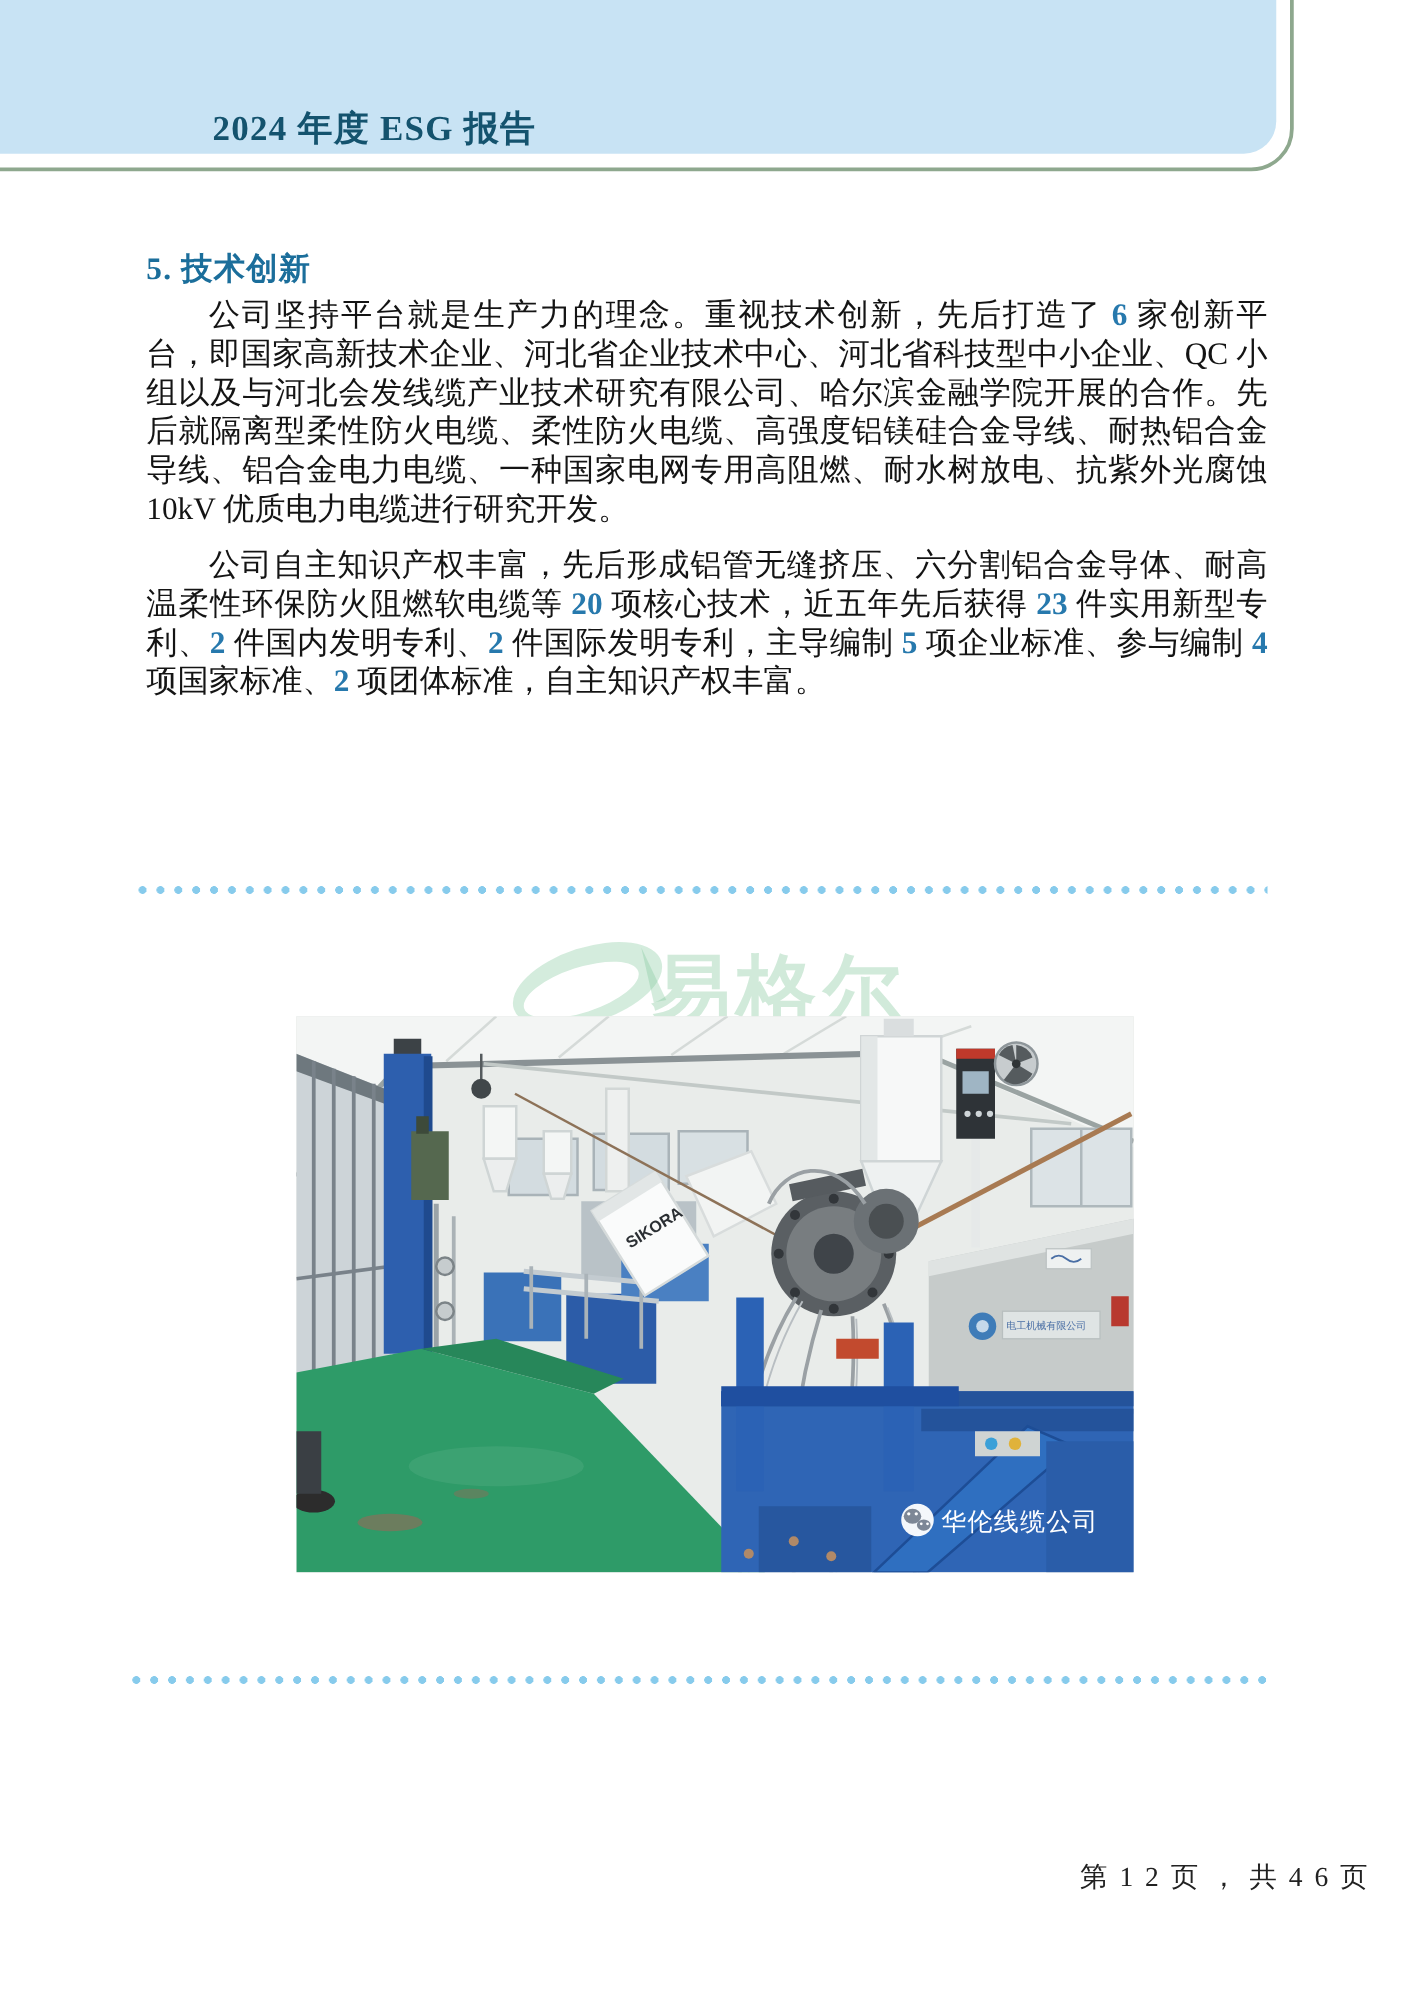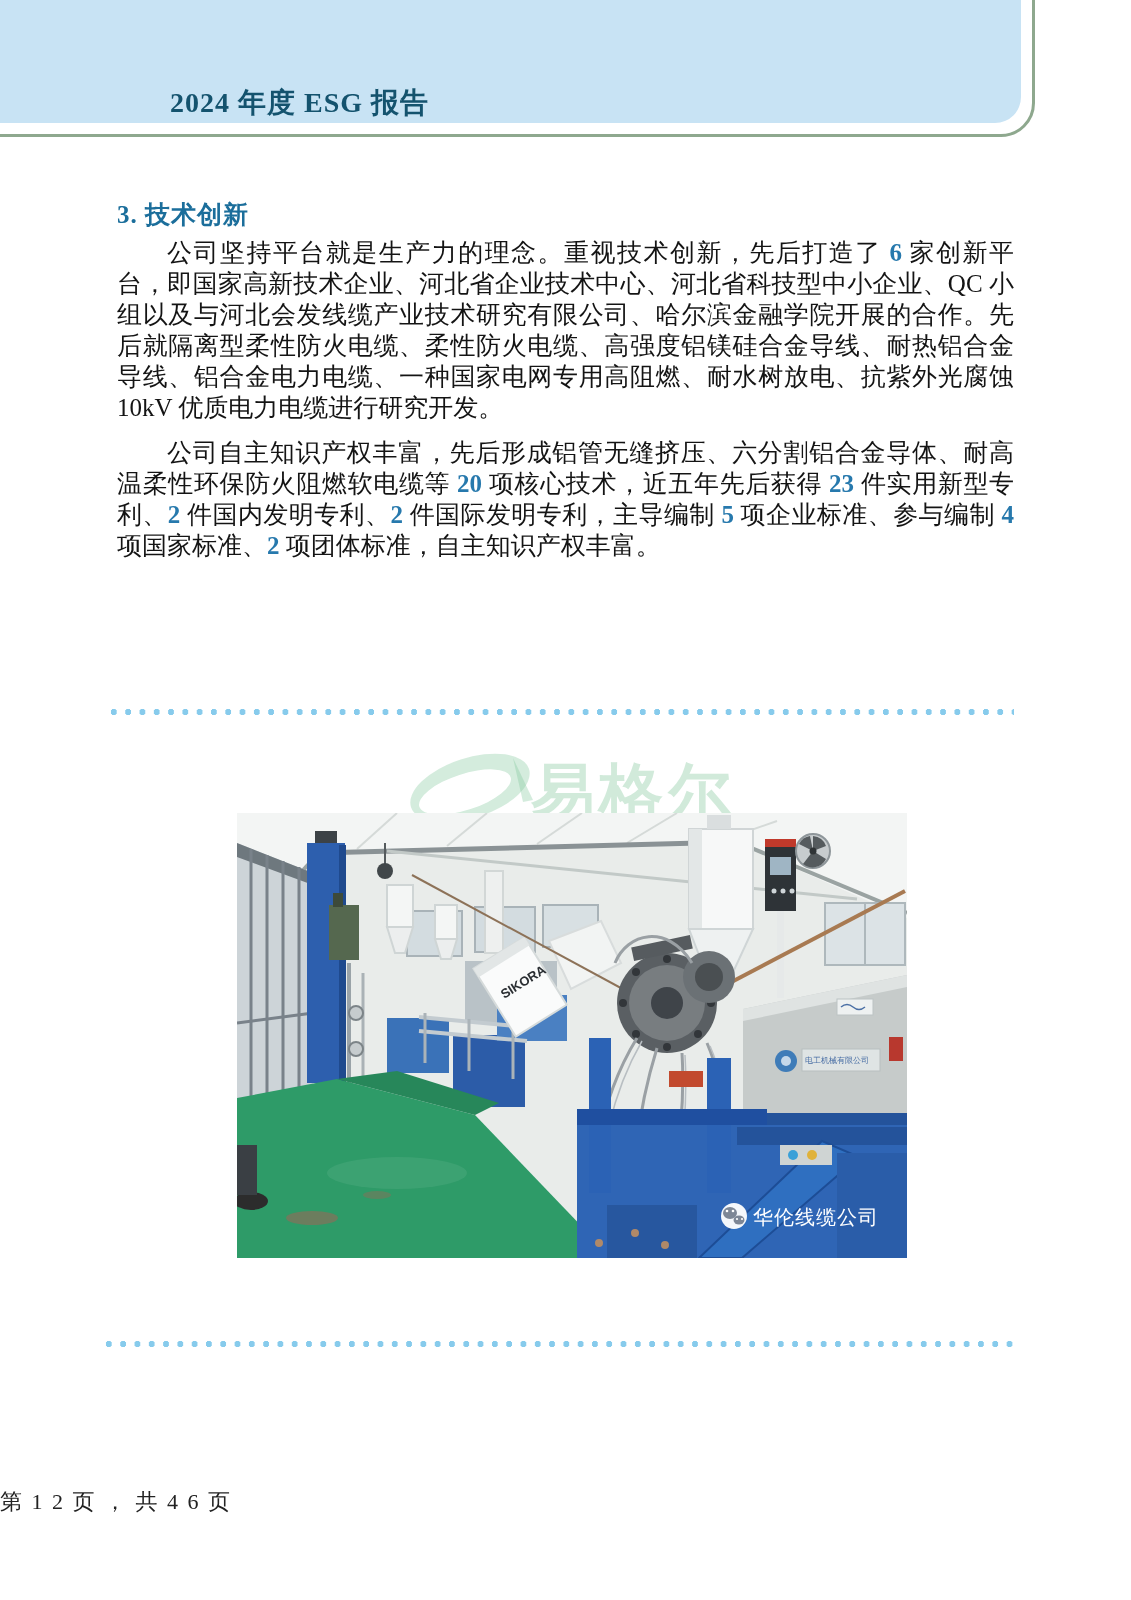--- a/index.html
+++ b/index.html
@@ -38,46 +38,46 @@
   .dots{
     position:absolute;height:8px;
     background-image:radial-gradient(circle 3.1px at 4px 4px,#87cbec 97%,rgba(255,255,255,0));
     background-size:14.3px 8px;background-repeat:repeat-x;
   }
   .dots-top{left:110px;top:708px;width:904px;}
   .dots-bottom{left:105px;top:1340px;width:908px;}
   
   .watermark{position:absolute;left:395px;top:740px;width:360px;height:90px;}
   .watermark .wm-text{
-    position:absolute;left:136px;top:10px;font-family:"Liberation Sans","DejaVu Sans",sans-serif;
+    position:absolute;left:126px;top:10px;font-family:"Liberation Sans","DejaVu Sans",sans-serif;
     font-weight:bold;font-size:64px;color:rgba(122,196,150,0.35);letter-spacing:4px;
   }
   
   .photo{
     position:absolute;left:237px;top:813px;width:670px;height:445px;overflow:hidden;
     background:#e9ecea;
   }
   .photo svg{display:block;}
   
   .footer{
-    position:absolute;left:0;right:0;top:1487px;text-align:left;
+    position:absolute;left:0;right:0;top:1487px;text-align:right;
     font-size:22px;color:#222222;letter-spacing:2px;
   }
 </style>
 </head>
 <body>
 
 <div class="page">
 
   <div class="header-outer">
     <div class="header-band"></div>
   </div>
   <div class="header-title">2024 年度 ESG 报告</div>
 
-  <h2 class="section-heading">3. 技术创新</h2>
+  <h2 class="section-heading">5. 技术创新</h2>
 
   <div class="body-text">
       <p><span>公司坚持平台就是生产力的理念。重视技术创新，先后打造了 </span><span class="num">6</span><span> 家创新平台，即国家高新技术企业、河北省企业技术中心、河北省科技型中小企业、QC 小组以及与河北会发线缆产业技术研究有限公司、哈尔滨金融学院开展的合作。先后就隔离型柔性防火电缆、柔性防火电缆、高强度铝镁硅合金导线、耐热铝合金导线、铝合金电力电缆、一种国家电网专用高阻燃、耐水树放电、抗紫外光腐蚀 10kV 优质电力电缆进行研究开发。</span></p>
       <p><span>公司自主知识产权丰富，先后形成铝管无缝挤压、六分割铝合金导体、耐高温柔性环保防火阻燃软电缆等 </span><span class="num">20</span><span> 项核心技术，近五年先后获得 </span><span class="num">23</span><span> 件实用新型专利、</span><span class="num">2</span><span> 件国内发明专利、</span><span class="num">2</span><span> 件国际发明专利，主导编制 </span><span class="num">5</span><span> 项企业标准、参与编制 </span><span class="num">4</span><span> 项国家标准、</span><span class="num">2</span><span> 项团体标准，自主知识产权丰富。</span></p>
     </div>
 
   <div class="dots dots-top"></div>
 
   <div class="watermark">
     <svg width="150" height="90" viewBox="0 0 150 90">

